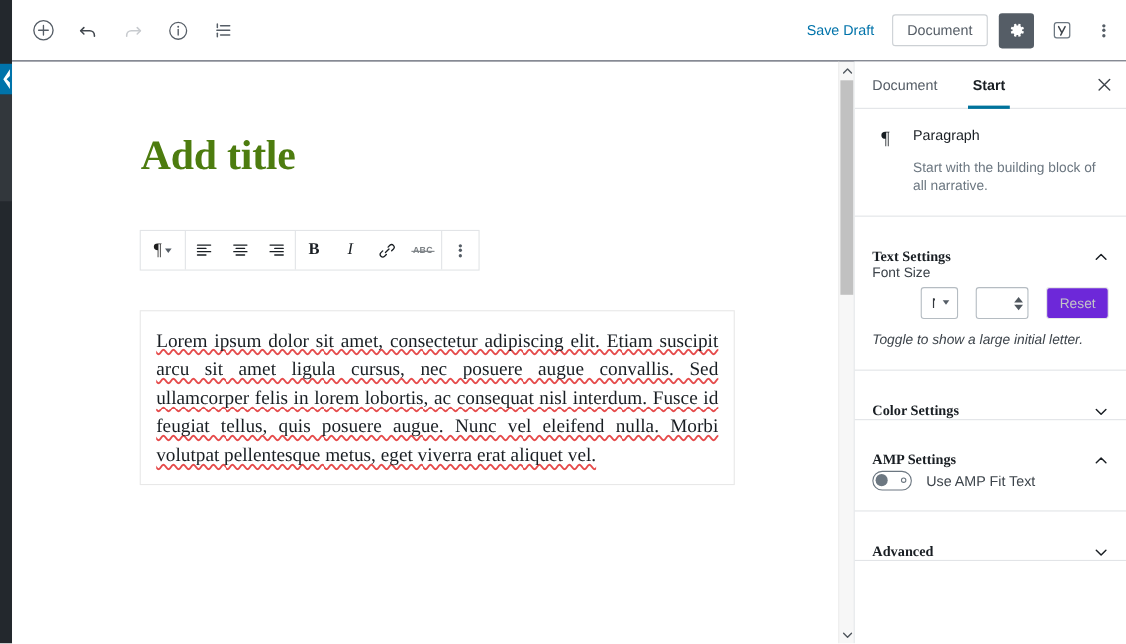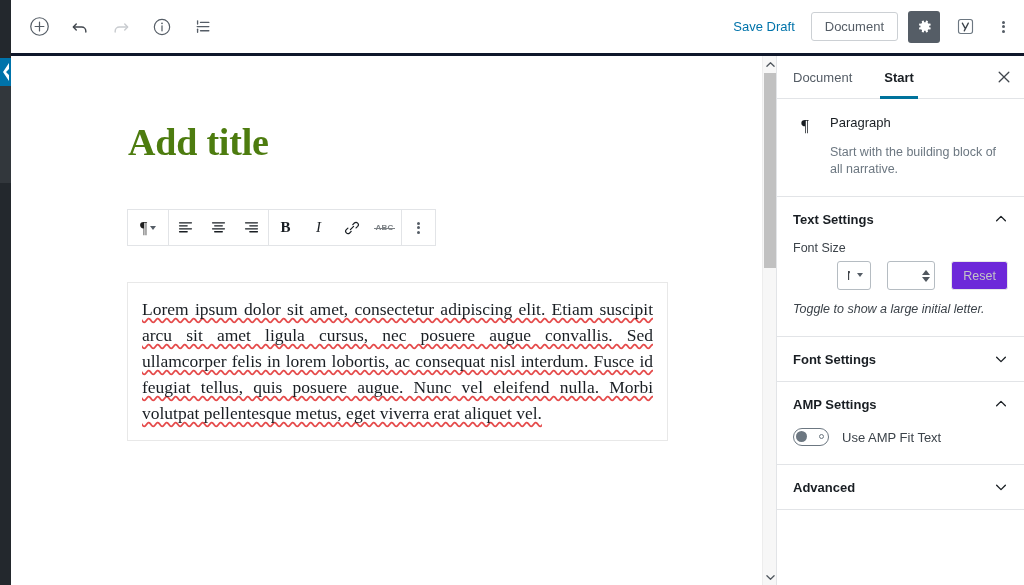--- a/index.html
+++ b/index.html
@@ -31,21 +31,21 @@
     background: #32373c;
   }
   .rail-arrow {
     position: absolute; left: 0; top: 60px; width: 11px; height: 24px;
   }
 
   
   .topbar {
     position: absolute; left: 11px; top: 0; right: 0; height: 56px;
     background: #ffffff;
-    border-bottom: 3px solid #0f172a;
+    border-bottom: 1px solid #0f172a;
     display: flex; align-items: center; justify-content: flex-end;
   }
   .topbar-left {
     display: flex; align-items: center; gap: 9px; padding-left: 12px;
   }
   .tb-icon {
     width: 32px; height: 32px;
     display: flex; align-items: center; justify-content: center;
     cursor: pointer; border-radius: 2px;
   }
@@ -212,22 +212,22 @@
     width: 24px; flex: 0 0 24px; display: flex;
     justify-content: center; padding-top: 1px;
     font-family: "Liberation Serif", serif;
     font-size: 17px; color: #191e23;
   }
   .block-card-title { font-size: 13px; color: #191e23; margin-bottom: 3px; }
   .block-card-desc { font-size: 12.5px; color: #6c7781; line-height: 17px; margin-top: 14px; }
 
   .panel { border-bottom: 1px solid #e2e4e7; }
   .panel-head {
-    height: 44px; display: flex; align-items: center;
-    padding: 0 16px; cursor: pointer;
+    height: 44px; display: flex; align-items: flex-end;
+    padding: 0 16px; cursor: pointer; font-family: Liberation Serif, serif;
   }
   .panel-title { font-size: 13px; font-weight: 600; color: #191e23; }
   .panel-chev { margin-left: auto; display: flex; align-items: center; }
   .panel-body { padding: 0 16px 18px 16px; }
 
   .field-label {
     font-size: 12.5px; color: #3c434a; margin-bottom: 6px; display: block;
   }
   .fontsize-row { display: flex; gap: 16px; margin-left: 44px; }
   .select-wrap { position: relative; width: 100px; }
@@ -507,21 +507,21 @@
           </div>
           <button class="btn-reset">Reset</button>
         </div>
 
         <div class="toggle-help">Toggle to show a large initial letter.</div>
       </div>
     </div>
 
     <div class="panel">
       <div class="panel-head">
-        <span class="panel-title">Font Settings</span>
+        <span class="panel-title">Color Settings</span>
         <span class="panel-chev">
           <svg width="14" height="14" viewBox="0 0 16 16">
             <path d="M3 6 L8 11 L13 6" fill="none" stroke="#191e23" stroke-width="1.5" stroke-linecap="round" stroke-linejoin="round"></path>
           </svg>
         </span>
       </div>
     </div>
 
     <div class="panel">
       <div class="panel-head">

